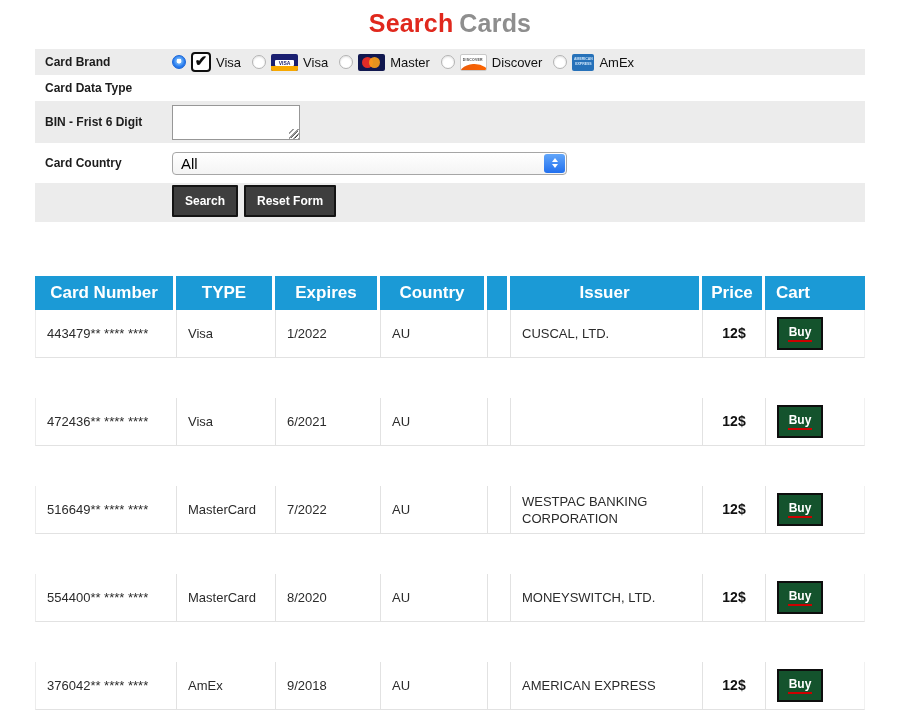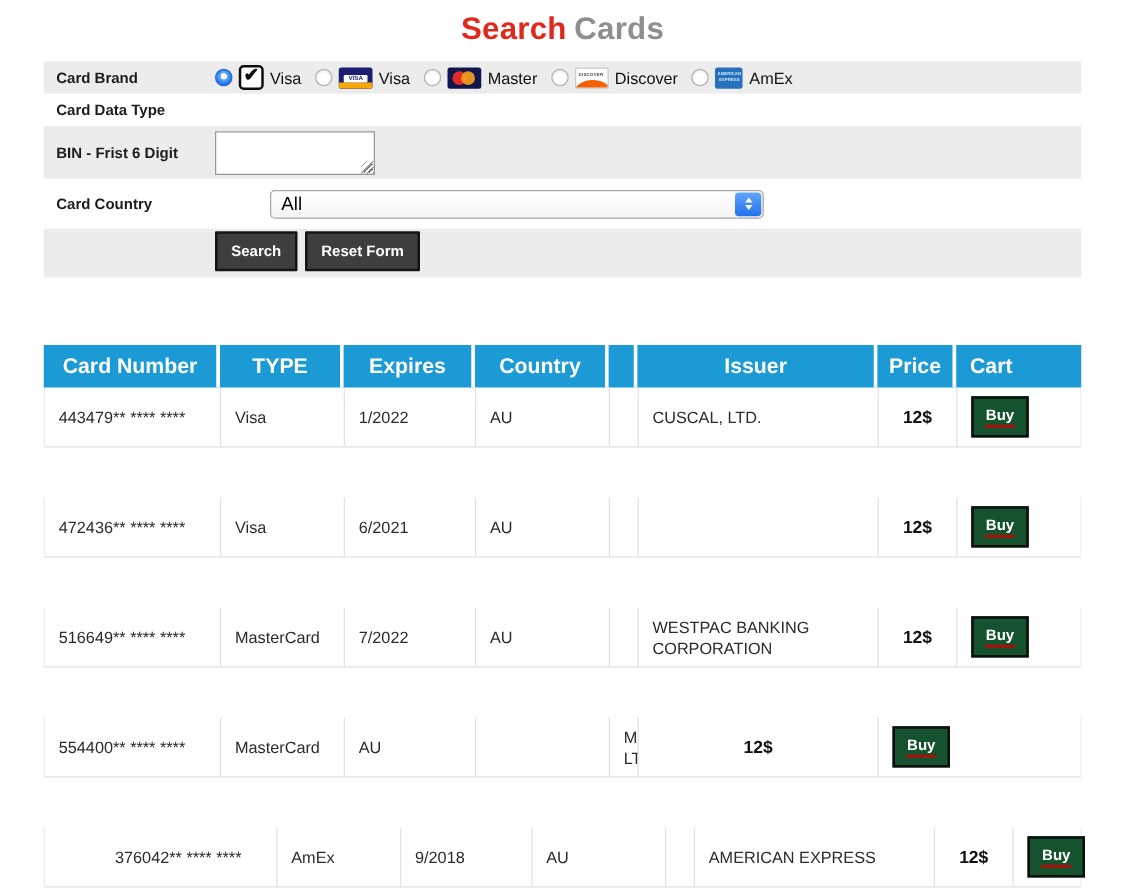--- a/index.html
+++ b/index.html
@@ -12,21 +12,21 @@
   .title-gray { color:#8e8e8e; margin-left:6px; }
 
   
   .form-wrap { width:830px; margin-left:35px; }
   .form-row  { display:grid; grid-template-columns:137px 1fr; align-items:center; }
   .row-gray  { background:#ececec; }
   .row-white { background:#ffffff; }
   .fr-brand   { height:26px; }
   .fr-type    { height:26px; }
   .fr-bin     { height:42px; }
-  .fr-country { height:40px;gap:44px; }
+  .fr-country { height:40px; }
   .fr-buttons { height:39px; align-items:start; }
   .form-label { font-size:12px; font-weight:bold; color:#1c1c1c; padding-left:10px; }
 
   .controls { display:flex; align-items:center; }
 
   
   .radio { width:14px; height:14px; border-radius:50%; flex:0 0 auto; display:inline-block;
            background:#fff; border:1px solid #b3b3b3; box-shadow:inset 0 1px 2px rgba(0,0,0,.12); }
   .radio.on { border:1px solid #1a66d6;
            background:radial-gradient(circle at 50% 42%, #ffffff 0 2.4px, #6db1f7 2.6px, #2a7df0 60%, #1c64d8 100%);
@@ -80,21 +80,21 @@
   
   .table-wrap { width:830px; margin:54px 0 0 35px; }
   .tbl-grid { display:grid; grid-template-columns:141px 99px 105px 107px 23px 192px 63px 100px; }
   .tbl-header .hcell { background:#1b9ad6; color:#fff; font-weight:bold; font-size:17px; height:34px;
                        display:flex; align-items:center; justify-content:center; border-right:3px solid #fff; }
   .tbl-header .hcell:last-child { border-right:none; }
   .tbl-header .hcell.h-cart { justify-content:flex-start; padding-left:11px; }
 
   .tbl-row { height:48px; border-bottom:1px solid #e2e2e2; border-left:1px solid #ececec; border-right:1px solid #f1f1f1;
              margin-bottom:40px; }
-  .tbl-row:last-child { margin-bottom:0;padding-left:45px; }
+  .tbl-row:last-child { margin-bottom:0; }
   .tbl-row .cell { display:flex; align-items:center; padding-left:11px; font-size:13px; color:#2b2b2b;
                    border-right:1px solid #e2e2e2; overflow:hidden; line-height:17px; }
   .tbl-row .cell:last-child { border-right:none; }
   .cell.c-price { justify-content:center; padding-left:0; font-weight:bold; font-size:14px; color:#111; }
   .buy-button { width:46px; height:33px; background:#14532d; border:2px solid #0e0e0e; display:flex;
                 align-items:center; justify-content:center; cursor:pointer; padding:0; }
   .buy-button .buy-label { color:#fff; font-weight:bold; font-size:12px; border-bottom:2px solid #c00;
                            padding:0 1px 1px; font-family:"Liberation Sans", sans-serif; }
 </style>
 </head>
@@ -213,20 +213,21 @@
     <div class="cell">
       <button class="buy-button">
         <span class="buy-label">Buy</span>
       </button>
     </div>
   </div>
 
   <div class="tbl-grid tbl-row">
     <div class="cell">554400** **** ****</div>
     <div class="cell">MasterCard</div>
+    <div class="cell">8/2020</div>
     <div class="cell">AU</div>
     <div class="cell"></div>
     <div class="cell">MONEYSWITCH, LTD.</div>
     <div class="cell c-price">12$</div>
     <div class="cell">
       <button class="buy-button">
         <span class="buy-label">Buy</span>
       </button>
     </div>
   </div>

